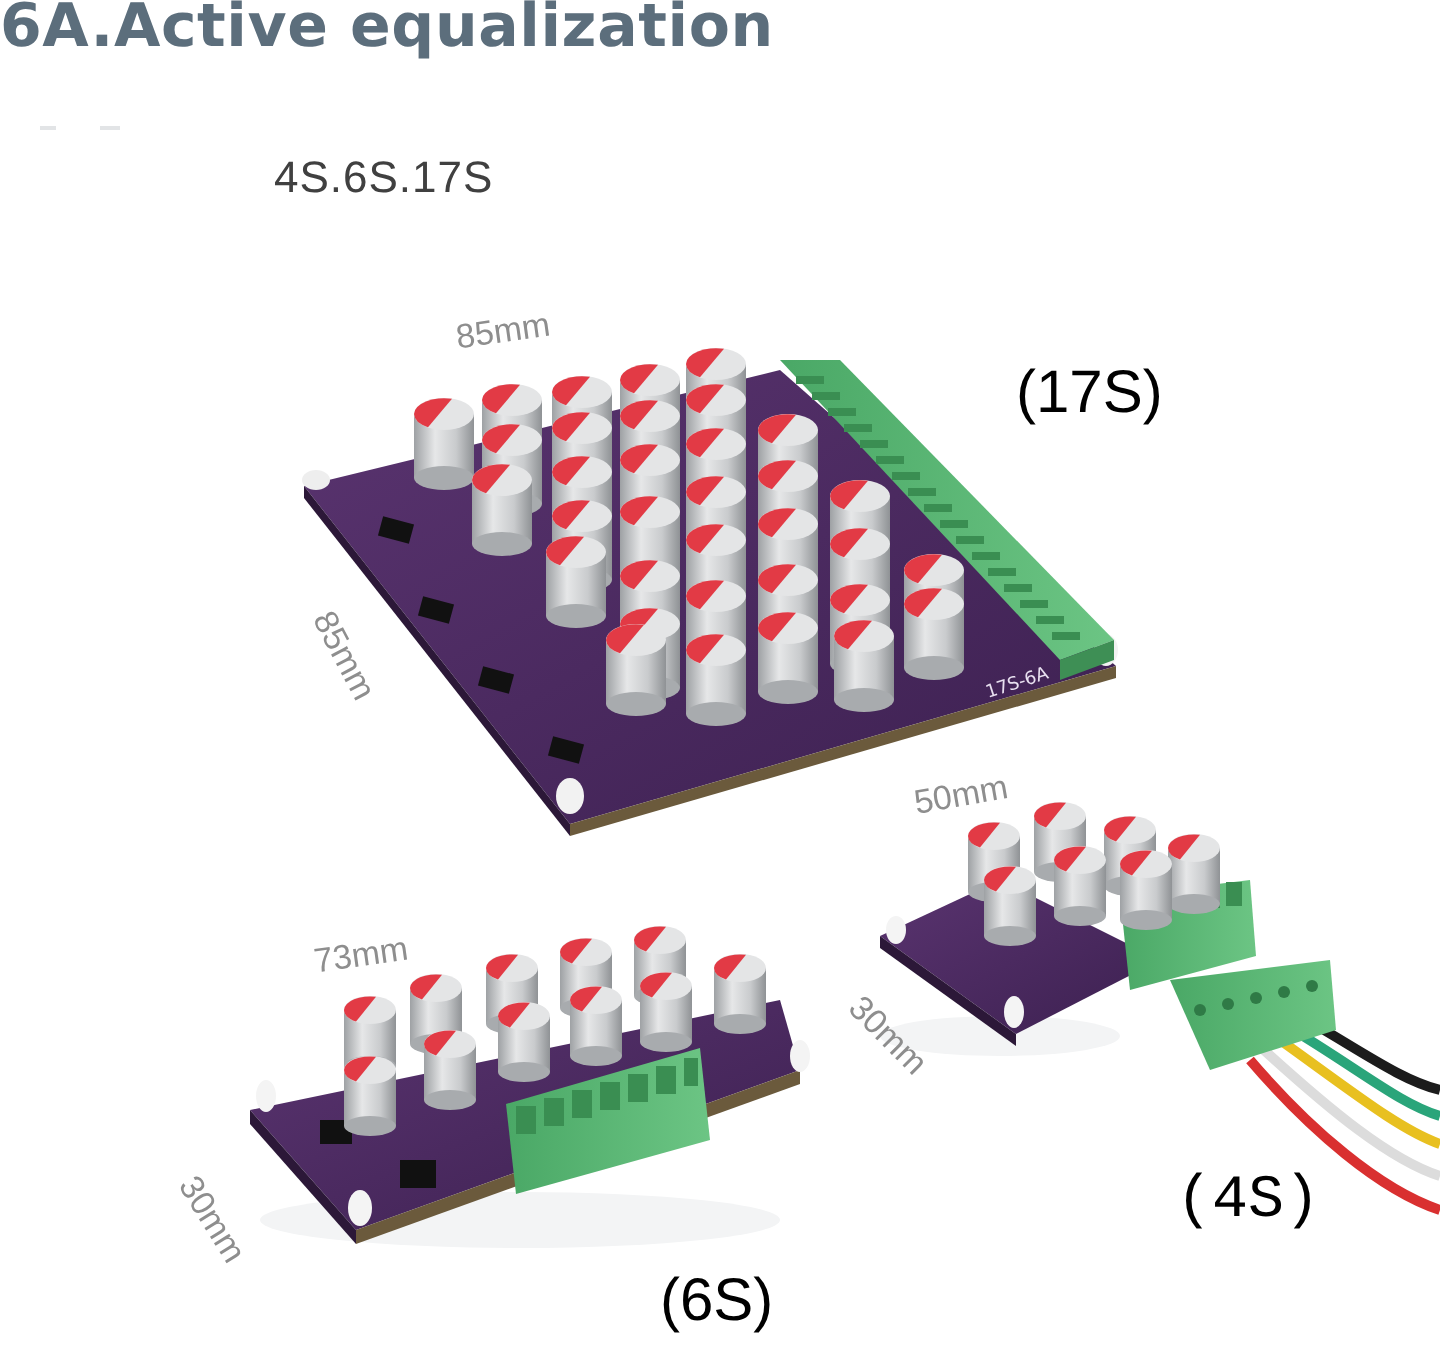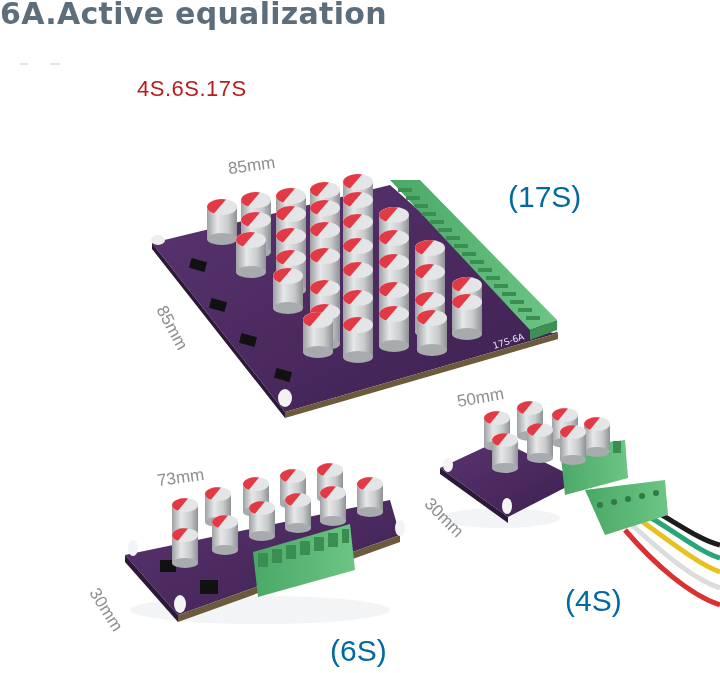--- a/index.html
+++ b/index.html
@@ -7,30 +7,30 @@
   body { position: relative; font-family: "DejaVu Sans", sans-serif; }
 
   .title {
     position: absolute; left: 0; top: -4px;
     font-family: "DejaVu Sans", sans-serif; font-weight: bold;
     font-size: 30px; color: #5c6e7c; letter-spacing: 0.3px;
   }
   .subtitle {
     position: absolute; left: 137px; top: 76px;
     font-family: "Liberation Sans", sans-serif;
-    font-size: 22px; color: #b91c1c; letter-spacing: 0.5px;
+    font-size: 22px; color: #404040; letter-spacing: 0.5px;
   }
   .faint-dash { position:absolute; height:2px; background:#e2e4e6; top:63px; }
 
   .label {
     position: absolute; font-family: "Liberation Sans", sans-serif;
     color: #8a8a8a; white-space: nowrap;
   }
   .dim { font-size: 17px; color: #8e8e8e; }
-  .series { font-size: 30px; color: #0369a1; }
+  .series { font-size: 30px; color: #000000; }
 
   svg.art { position: absolute; left: 0; top: 0; }
 </style>
 </head>
 <body>
 
 <div class="title">6A.Active equalization</div>
 <div class="faint-dash" style="left:20px;width:8px;"></div>
 <div class="faint-dash" style="left:50px;width:10px;"></div>
 <div class="subtitle">4S.6S.17S</div>
@@ -216,13 +216,13 @@
 <div class="label dim" style="left:228px;top:156px;transform:rotate(-8deg);">85mm</div>
 <div class="label dim" style="left:148px;top:318px;transform:rotate(62deg);">85mm</div>
 <div class="label series" style="left:508px;top:180px;">(17S)</div>
 
 <div class="label dim" style="left:157px;top:468px;transform:rotate(-8deg);">73mm</div>
 <div class="label dim" style="left:82px;top:600px;transform:rotate(58deg);">30mm</div>
 <div class="label series" style="left:330px;top:634px;">(6S)</div>
 
 <div class="label dim" style="left:457px;top:388px;transform:rotate(-10deg);">50mm</div>
 <div class="label dim" style="left:420px;top:508px;transform:rotate(45deg);">30mm</div>
-<div class="label series" style="left:565px;top:584px;">(4S)</div>
+<div class="label series" style="left:588px;top:584px;font-family:Liberation Mono, monospace;">(4S)</div>
 
 </body></html>

